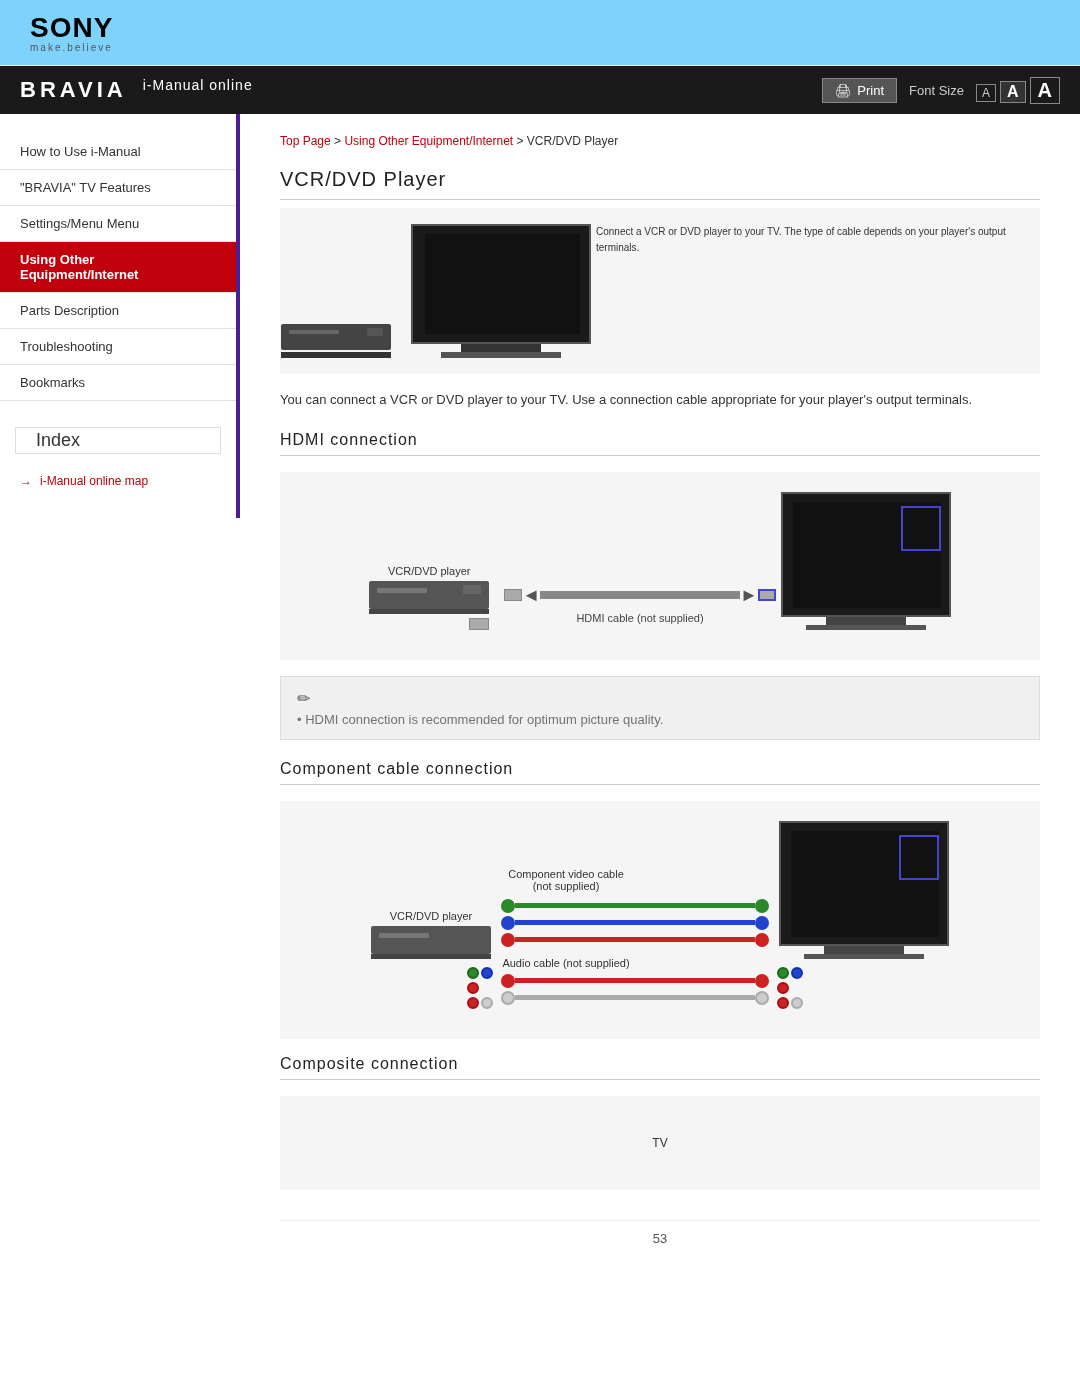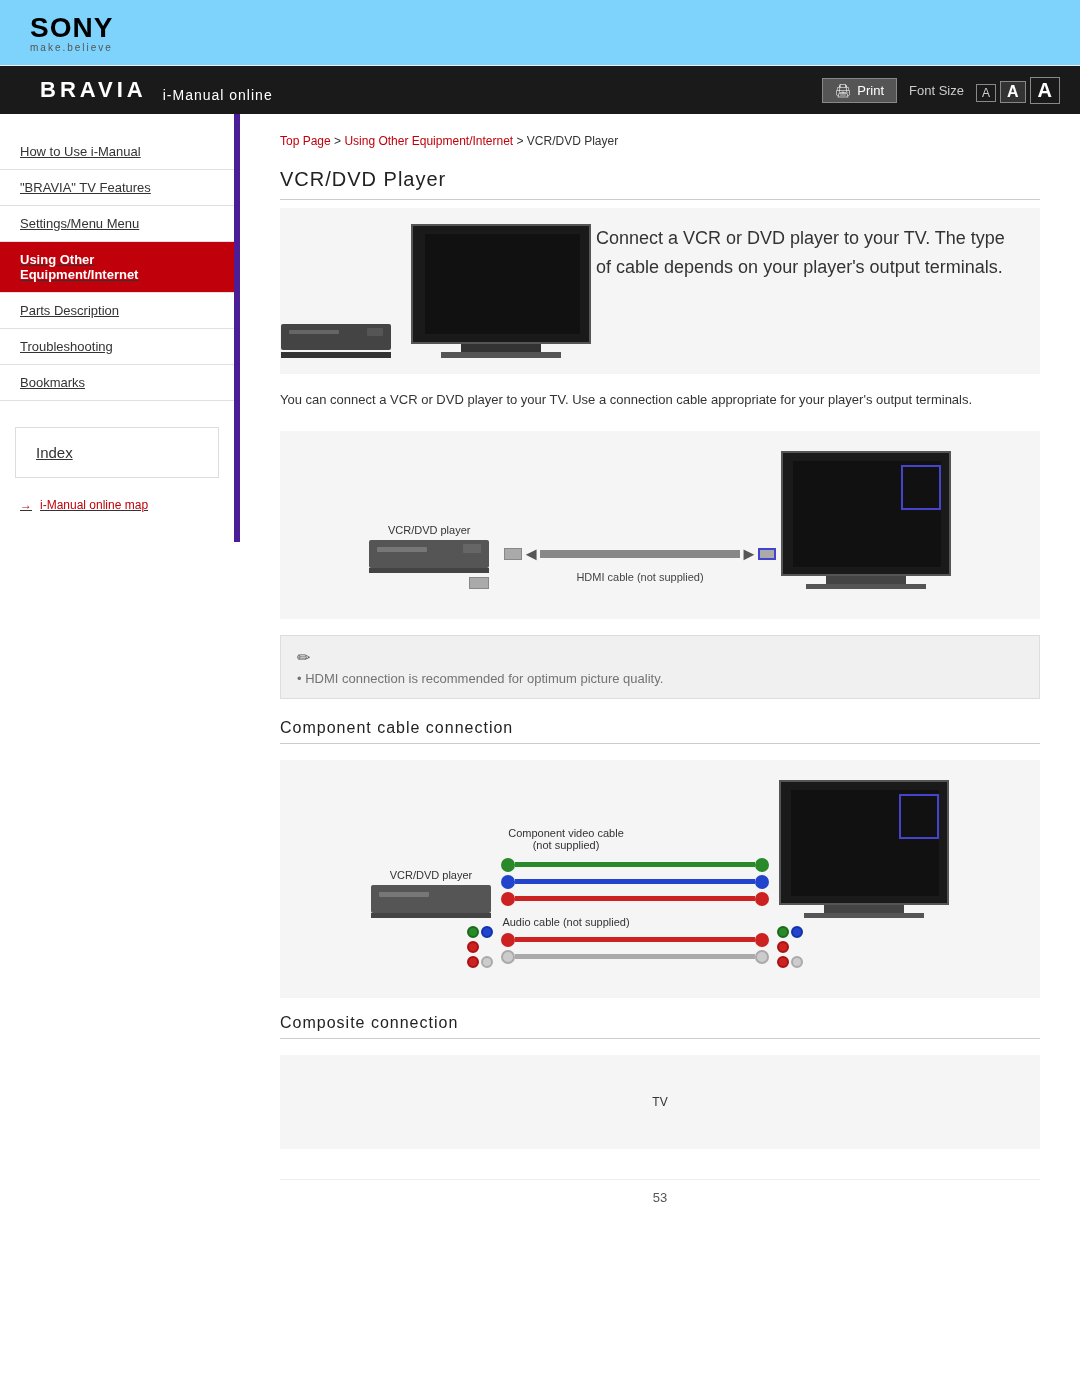--- a/index.html
+++ b/index.html
@@ -5,56 +5,56 @@
     * { box-sizing: border-box; margin: 0; padding: 0; }
     body { font-family: Arial, sans-serif; background: #fff; color: #333; font-size: 14px; width: 1080px; min-height: 1397px; }
 
     
     .top-header { padding: 12px 30px; background: #7dd3fc; border-bottom: 1px solid #eee; }
     .sony-logo { font-size: 28px; font-weight: 900; letter-spacing: 1px; color: #000; font-family: 'Arial Black', sans-serif; }
     .sony-tagline { font-size: 10px; color: #555; letter-spacing: 2px; margin-top: -2px; }
 
     
     .nav-bar { background: #1a1a1a; display: flex; align-items: center; justify-content: space-between; padding: 0 20px; height: 48px; }
-    .nav-bar-left { display: flex; align-items: flex-end; gap: 16px; margin-left: 20px; }
+    .nav-bar-left { display: flex; align-items: flex-start; gap: 16px; }
     .bravia-logo { color: #fff; font-size: 22px; font-weight: 900; letter-spacing: 4px; font-family: 'Arial Black', sans-serif; }
     .nav-bar-title { color: #fff; font-size: 14px; letter-spacing: 1px; }
     .nav-bar-right { display: flex; align-items: center; gap: 12px; }
     .print-btn { background: #555; color: #fff; border: 1px solid #888; padding: 4px 12px; font-size: 13px; cursor: pointer; display: flex; align-items: center; gap: 6px; }
     .font-size-label { color: #ccc; font-size: 13px; }
     .font-size-controls { display: flex; align-items: baseline; gap: 4px; }
     .font-size-a-sm { color: #ccc; font-size: 12px; cursor: pointer; border: 1px solid #888; padding: 1px 5px; }
     .font-size-a-md { color: #fff; font-size: 16px; font-weight: bold; cursor: pointer; border: 1px solid #888; padding: 1px 6px; background: #333; }
     .font-size-a-lg { color: #fff; font-size: 20px; font-weight: bold; cursor: pointer; border: 1px solid #888; padding: 1px 7px; }
 
     
     .main-layout { display: flex; align-items: flex-start; padding: 0; }
 
     
-    .sidebar { width: 240px; min-width: 240px; padding: 20px 0; border-right: 6px solid #4c1d95; text-decoration: underline; }
+    .sidebar { width: 240px; min-width: 240px; padding: 20px 0; border-right: 4px solid #4c1d95; }
     .sidebar-item { padding: 10px 20px; border-bottom: 1px solid #e0e0e0; font-size: 13px; color: #333; cursor: pointer; background: #fff; }
     .sidebar-item.active { background: #c0000a; color: #fff; font-weight: bold; }
-    .sidebar-index { padding: 16px 20px; border: 1px solid #ddd; margin: 10px 15px; font-size: 15px; cursor: pointer; }
+    .sidebar-index { padding: 2px 20px; border: 1px solid #ddd; margin: 10px 15px; font-size: 18px; cursor: pointer; }
     .sidebar-map-link { padding: 10px 20px; font-size: 12px; color: #c0000a; text-decoration: none; cursor: pointer; display: flex; align-items: center; gap: 4px; }
 
     
     .content { flex: 1; padding: 20px 40px; }
 
     
     .breadcrumb { font-size: 12px; color: #c0000a; margin-bottom: 20px; }
     .breadcrumb span { color: #333; }
     .breadcrumb a { color: #c0000a; text-decoration: none; cursor: pointer; }
 
     
     .page-title { font-size: 20px; font-weight: normal; color: #222; margin-bottom: 8px; letter-spacing: 1px; border-bottom: 1px solid #ccc; padding-bottom: 8px; }
 
     
     .intro-section { display: flex; gap: 20px; margin-bottom: 16px; background: #f5f5f5; padding: 16px; align-items: flex-start; }
     .intro-diagram { width: 280px; min-width: 280px; }
-    .intro-text { font-size: 18px; line-height: 1.6; color: #333; }
+    .intro-text { font-size: 10px; line-height: 1.6; color: #333; }
 
     .para-text { font-size: 13px; line-height: 1.6; margin-bottom: 20px; }
 
     
     .section-title { font-size: 16px; font-weight: normal; color: #222; letter-spacing: 1px; border-bottom: 1px solid #ccc; padding-bottom: 6px; margin-bottom: 16px; margin-top: 10px; }
 
     
     .diagram-area { background: #f5f5f5; padding: 20px; margin-bottom: 16px; display: flex; flex-direction: column; align-items: center; }
 
     
@@ -146,20 +146,21 @@
             <div style="width:80px;height:8px;background:#333;"></div>
             <div style="width:120px;height:6px;background:#555;"></div>
           </div>
         </div>
       </div>
       <div class="intro-text">Connect a VCR or DVD player to your TV. The type of cable depends on your player's output terminals.</div>
     </div>
 
     <p class="para-text">You can connect a VCR or DVD player to your TV. Use a connection cable appropriate for your player's output terminals.</p>
 
+    <h2 class="section-title">HDMI connection</h2>
 
     <div class="diagram-area">
       <div style="position:relative; width:100%; display:flex; justify-content:center; align-items:flex-end; gap:0; padding-bottom:10px;">
 
         <div style="position:absolute; top:0; right:80px; font-size:12px; color:#333;">TV</div>
 
         <div style="display:flex; flex-direction:column; align-items:center; margin-right:10px;">
           <div style="font-size:11px; color:#333; margin-bottom:4px;">VCR/DVD player</div>
           <div style="width:120px; height:28px; background:#555; border-radius:2px; position:relative;">
             <div style="width:50px;height:5px;background:#777;position:absolute;top:7px;left:8px;border-radius:1px;"></div>

